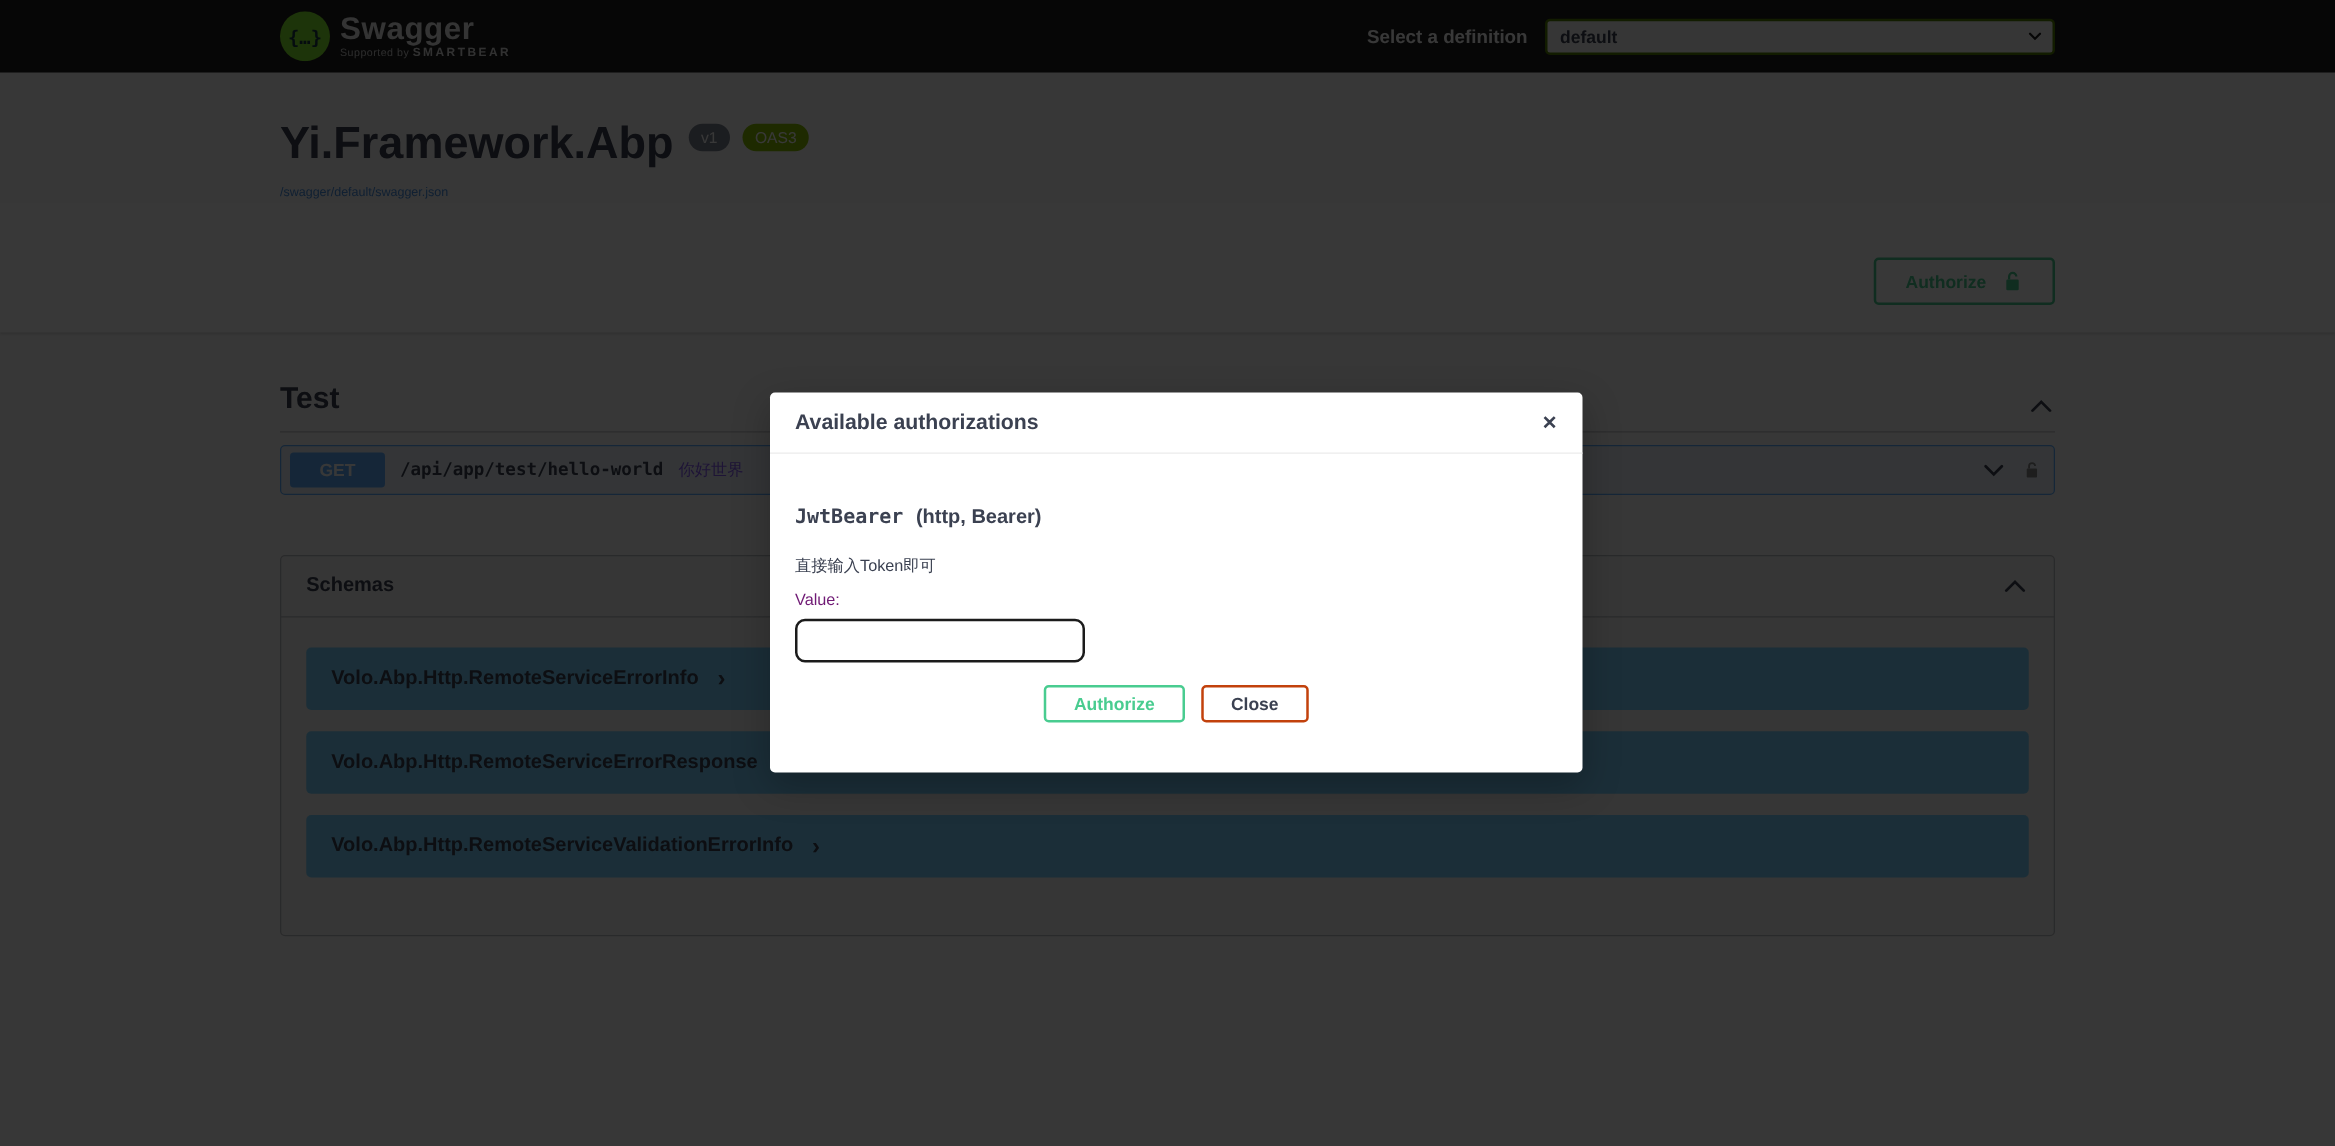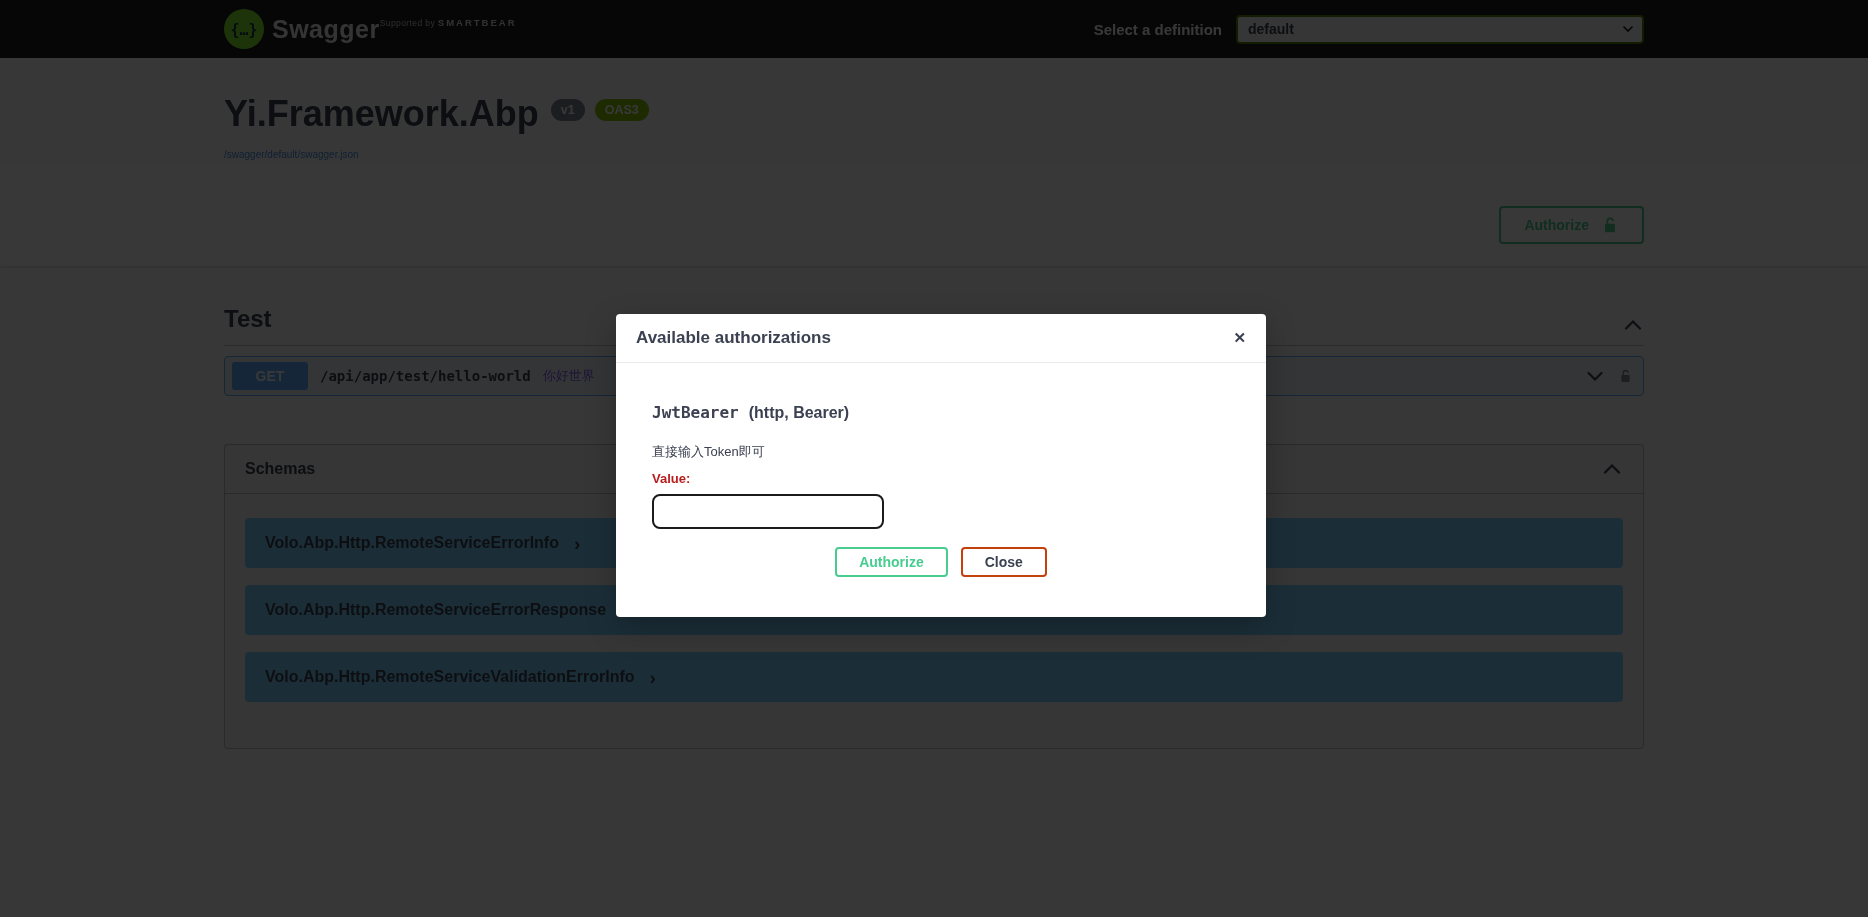--- a/index.html
+++ b/index.html
@@ -11,40 +11,40 @@
     overflow: hidden;
     color: #3b4151;
   }
   .wrapper { max-width: 1460px; margin: 0 auto; padding: 0 20px; }
 
   
   .topbar { height: 58px; background: #1b1b1b; }
   .topbar-inner { height: 100%; display: flex; align-items: center; justify-content: space-between; }
   .logo { display: flex; align-items: center; gap: 8px; text-decoration: none; }
   .logo-icon { width: 40px; height: 40px; }
-  .logo-textcol { display: flex; }
+  .logo-textcol { display: flex; flex-direction: column; }
   .logo-text { font-size: 25px; font-weight: bold; color: rgba(255,255,255,.92); letter-spacing: .5px; line-height: 26px; }
   .logo-tagline { font-size: 8.5px; color: rgba(255,255,255,.75); letter-spacing: .4px; margin-top: 1px; align-self: flex-start; }
   .logo-tagline b { font-size: 9.5px; letter-spacing: 2px; color: rgba(255,255,255,.85); }
   .definition { display: flex; align-items: center; gap: 14px; }
   .definition-label { color: #fff; font-size: 15px; font-weight: bold; }
   .select-wrap { position: relative; width: 408px; height: 29px; }
   .select-wrap select {
     width: 100%; height: 100%; appearance: none; -webkit-appearance: none;
     background: #f7f7f7; border: 2px solid #547f00; border-radius: 4px;
     font-family: Liberation Sans, sans-serif; font-size: 14px; font-weight: bold; color: #3b4151;
     padding: 0 30px 0 10px; outline: none;
   }
   .select-chevron { position: absolute; right: 8px; top: 6px; pointer-events: none; }
 
   
   .information { padding-top: 36px; }
   .api-title { display: flex; align-items: flex-start; gap: 12px; font-size: 36px; font-weight: bold; color: #3b4151; line-height: 40px; }
   .badges { display: flex; gap: 10px; margin-top: 5px; }
-  .badge { font-size: 12.5px; font-weight: bold; color: #fff; padding: 4px 10px; border-radius: 57px; line-height: 14px; }
+  .badge { font-size: 12.5px; font-weight: normal; color: #fff; padding: 4px 10px; border-radius: 57px; line-height: 14px; }
   .badge-version { background: #7d8492; }
   .badge-oas { background: #89bf04; }
   .spec-link { display: inline-block; margin-top: 15px; font-size: 10px; color: #4990e2; text-decoration: none; }
   .api-description { margin-top: 19px; font-size: 14px; color: #3b4151; }
 
   
   .scheme-container { margin-top: 0; padding: 44px 0 22px; background: #fff; box-shadow: 0 1px 2px 0 rgba(0,0,0,.15); }
   .auth-wrapper { display: flex; justify-content: flex-end; }
   .btn-authorize-main {
     display: flex; align-items: center; gap: 12px;
@@ -82,26 +82,26 @@
   .model-chevron { margin-left: 15px; font-size: 19px; font-weight: bold; color: #3b4151; line-height: 1; }
 
   
   .backdrop { position: absolute; inset: 0; background: rgba(0,0,0,.78); z-index: 50; }
   .modal { position: absolute; left: 616px; top: 314px; width: 650px; min-height: 298px;
     background: #fff; border-radius: 4px; z-index: 60; box-shadow: 0 10px 30px rgba(0,0,0,.25); }
   .modal-header { display: flex; align-items: center; justify-content: space-between;
     padding: 14px 20px; border-bottom: 1px solid #ebebeb; }
   .modal-title { font-size: 17px; font-weight: bold; color: #3b4151; }
   .modal-close { background: none; border: none; font-size: 15px; font-weight: bold; color: #3b4151; cursor: pointer; }
-  .modal-body { padding: 40px 36px; }
+  .modal-body { padding: 40px 20px; }
   .scheme-heading { margin-bottom: 21px; display: flex; align-items: baseline; }
   .scheme-name { font-family: "DejaVu Sans Mono", "Liberation Mono", monospace; font-size: 16px; font-weight: bold; color: #3b4151; }
   .scheme-meta { font-size: 16px; font-weight: bold; color: #3b4151; margin-left: 10px; }
   .scheme-desc { font-size: 13px; color: #3b4151; margin-bottom: 10px; }
-  .value-label { font-size: 13px; font-weight: bold; color: #b91c1c; margin-bottom: 8px; }
+  .value-label { font-size: 13px; font-weight: normal; color: #701a75; margin-bottom: 8px; }
   .token-input { width: 232px; height: 35px; border: 2px solid #1b1b1b; border-radius: 8px;
     padding: 0 10px; font-family: inherit; font-size: 14px; outline: none; display: block; }
   .modal-actions { margin-top: 18px; display: flex; justify-content: center; gap: 13px; }
   .btn-modal { height: 30px; padding: 0 22px; border-radius: 4px; background: #fff;
     font-family: inherit; font-size: 14px; font-weight: bold; cursor: pointer; }
   .btn-modal-auth { border: 2px solid #49cc90; color: #49cc90; }
   .btn-modal-close { border: 2px solid #c2410c; color: #3b4151; }
 </style>
 </head>
 <body>

